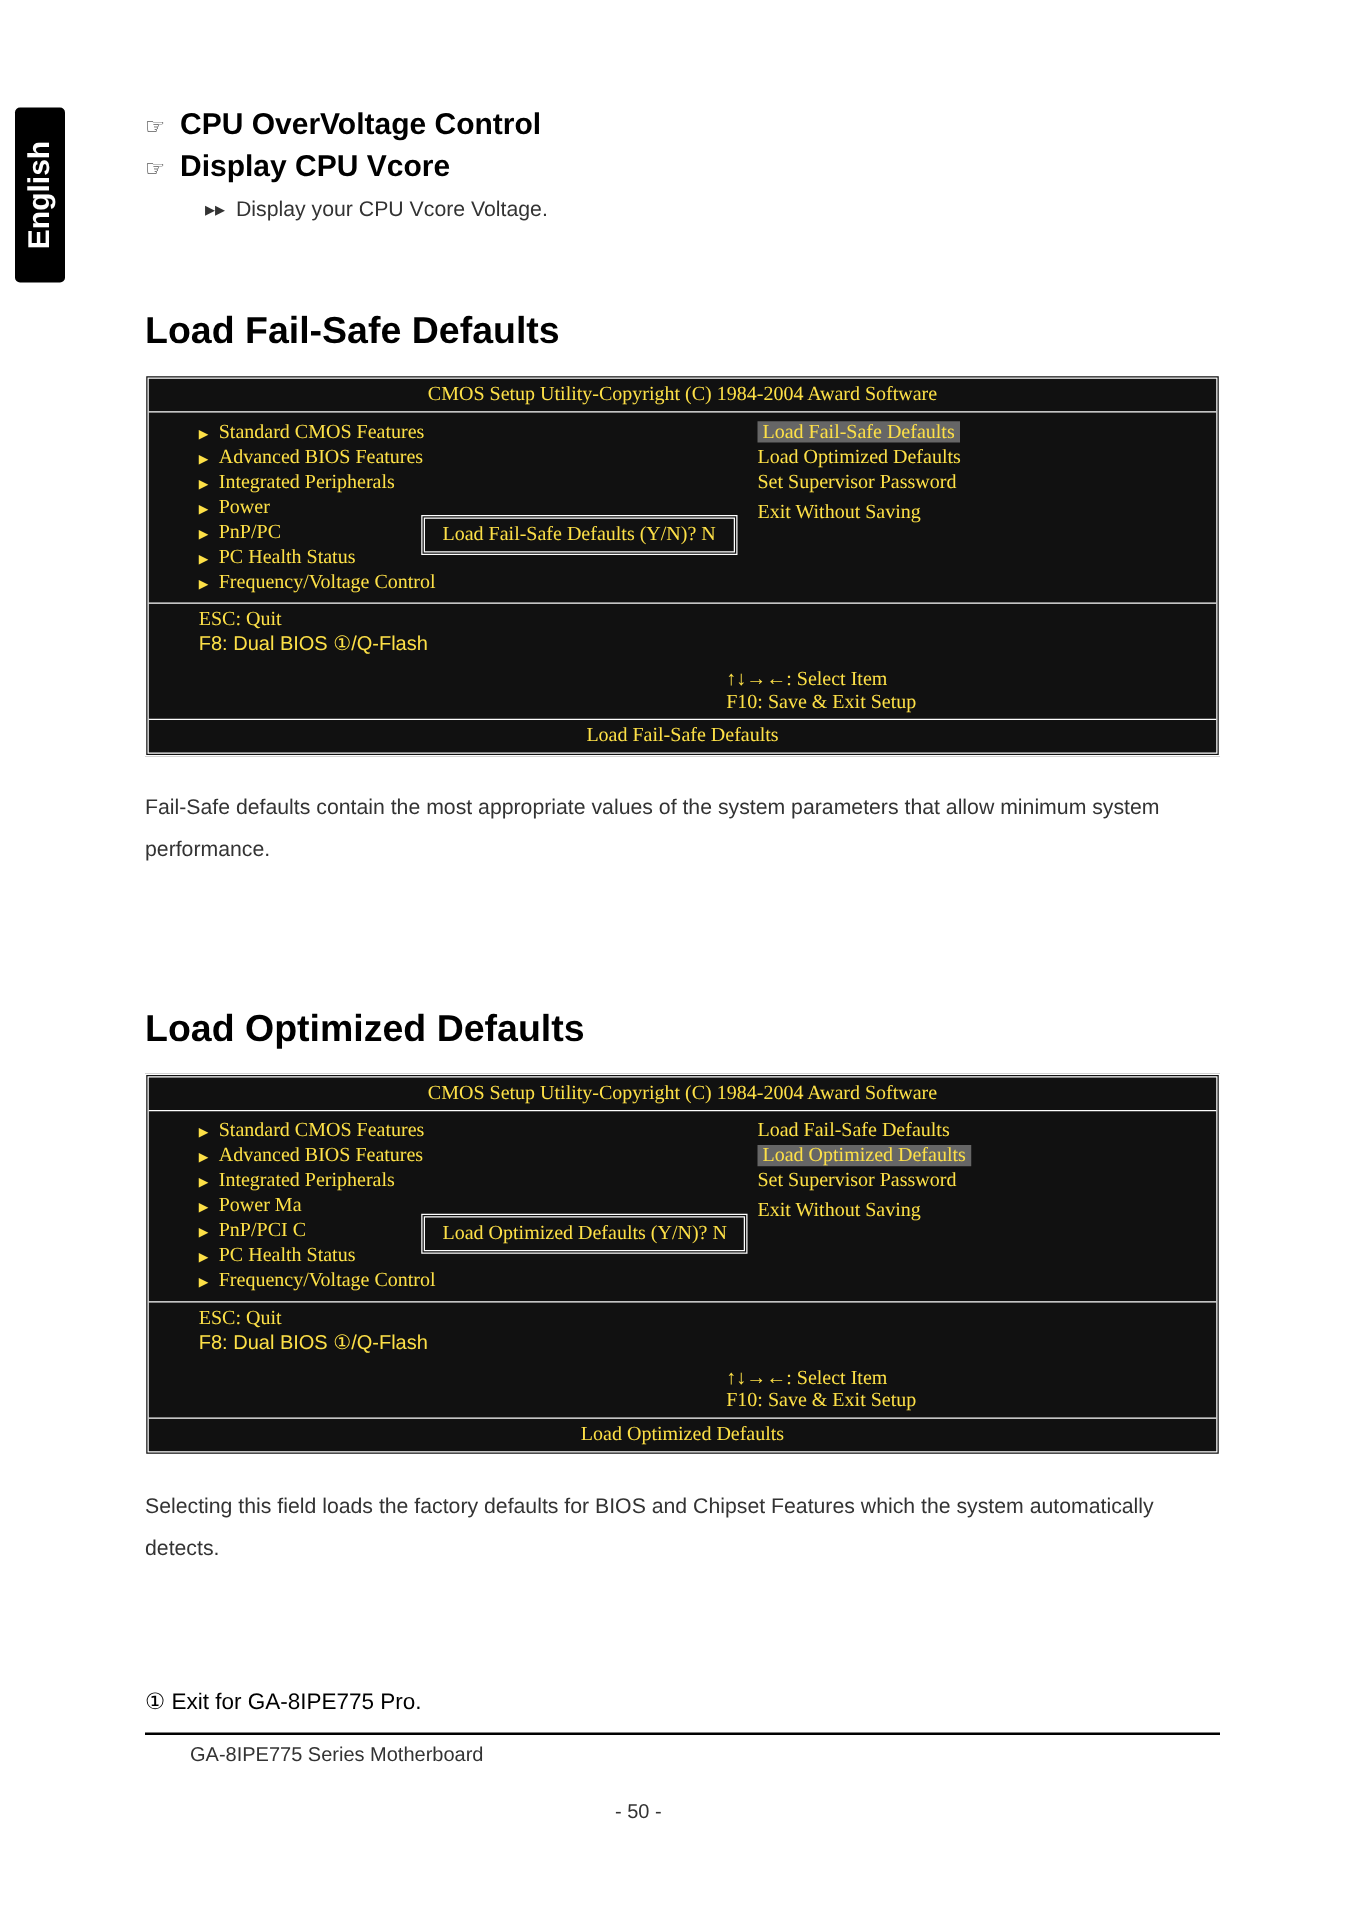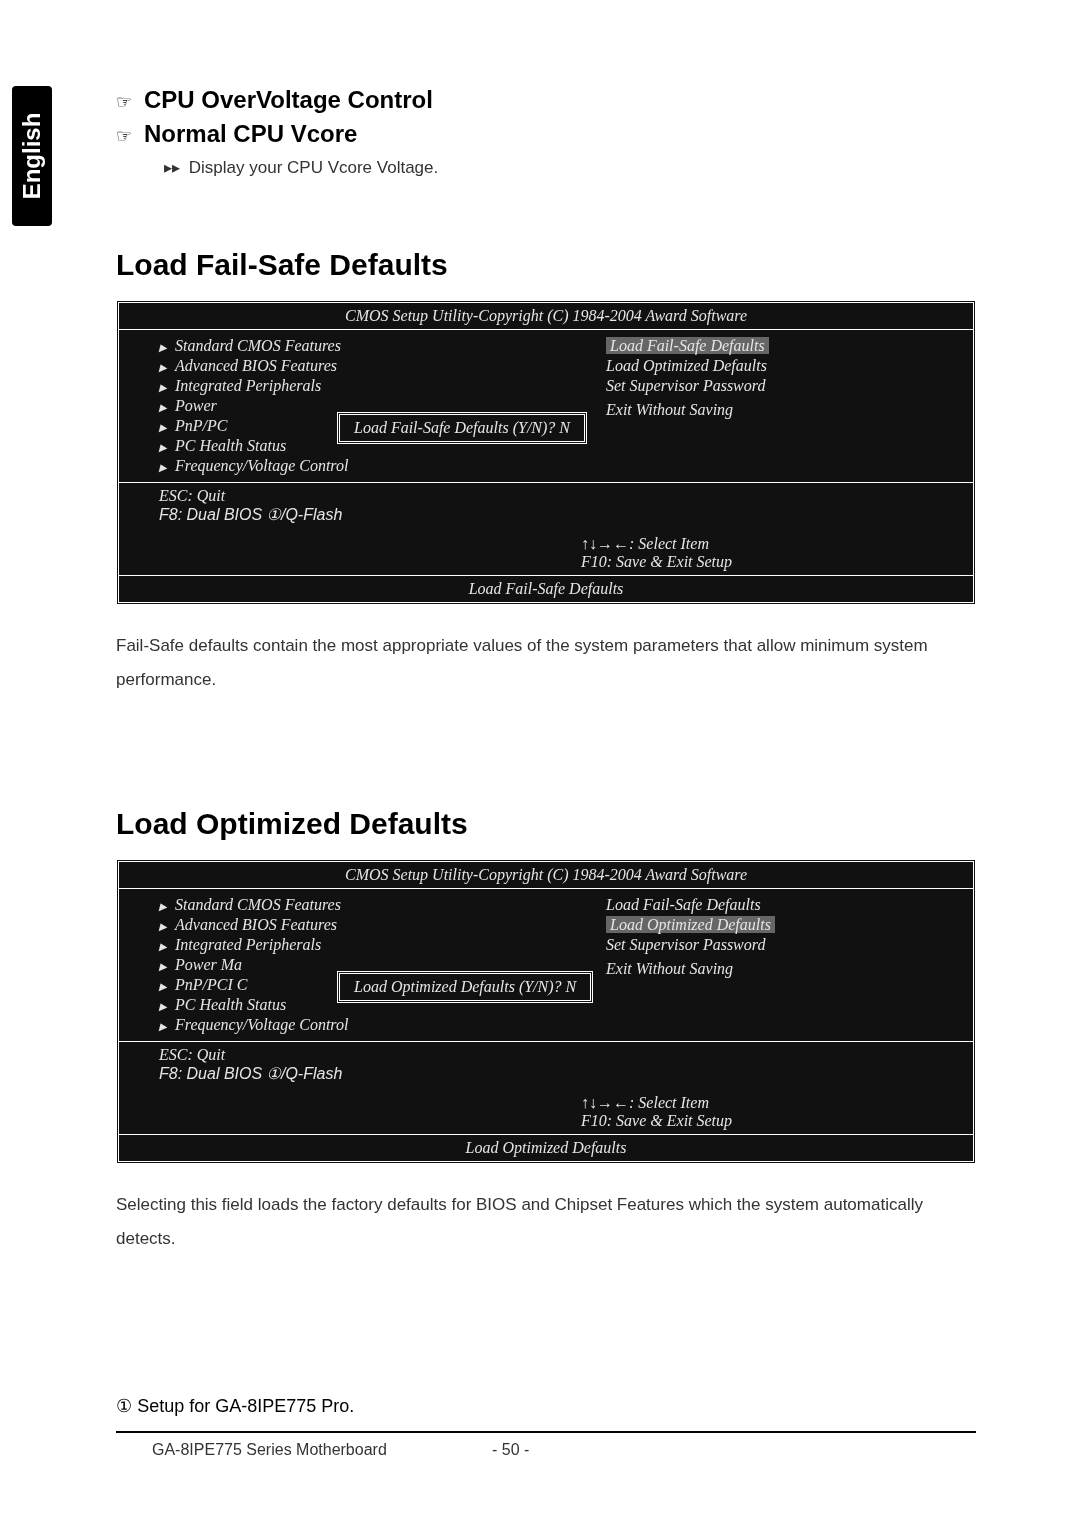--- a/index.html
+++ b/index.html
@@ -64,26 +64,25 @@
   }
   .heading {
     font-weight: bold;
     font-size: 30px;
     margin-top: 70px;
     margin-bottom: 18px;
   }
   .bios-box {
     border: 3px double #fff;
     background: #111;
-    color: #e5e5e5;
+    color: #fde047;
     font-family: "Times New Roman", serif;
     font-size: 16px;
     position: relative;
     padding-bottom: 0;
-    font-style: italic;
   }
   .bios-title {
     text-align: center;
     padding: 4px 0;
     border-bottom: 1px solid #fff;
   }
   .bios-cols {
     display: flex;
     padding: 6px 0;
     border-bottom: 1px solid #fff;
@@ -138,40 +137,40 @@
     border: none;
     border-top: 2px solid #000;
     margin-bottom: 8px;
   }
   .foot-row {
     display: flex;
     font-size: 16px;
     color: #333;
   }
   .foot-row .left { width: 340px; margin-left: 36px; }
-  .foot-row .mid { width: 80px; }
+  .foot-row .mid { width: 80px; margin-top: 45px; }
   .circnum { font-family: Arial; }
 </style>
 </head>
 <body>
 
 <div class="side-tab">
   <span class="side-tab-text">English</span>
 </div>
 
 <div class="content">
 
   <div class="section-line">
     <span class="finger-icon">☞</span>
     <span class="sub-bold">CPU OverVoltage Control</span>
   </div>
 
   <div class="section-line">
     <span class="finger-icon">☞</span>
-    <span class="sub-bold">Normal CPU Vcore</span>
+    <span class="sub-bold">Display CPU Vcore</span>
   </div>
   <div class="desc-line">
     <span class="desc-arrow">▸▸</span>
     <span>Display your CPU Vcore Voltage.</span>
   </div>
 
   <div class="heading">Load Fail-Safe Defaults</div>
 
   <div class="bios-box">
     <div class="bios-title">CMOS Setup Utility-Copyright (C) 1984-2004 Award Software</div>
@@ -245,19 +244,19 @@
       </div>
     </div>
     <div class="bios-footer">Load Optimized Defaults</div>
   </div>
 
   <div class="below-text">Selecting this field loads the factory defaults for BIOS and Chipset Features which the system automatically detects.</div>
 
 </div>
 
 <div class="footnote">
-  <div class="foot-line circnum">① Setup for GA-8IPE775 Pro.</div>
+  <div class="foot-line circnum">① Exit for GA-8IPE775 Pro.</div>
   <hr class="foot-hr">
   <div class="foot-row">
     <span class="left">GA-8IPE775 Series Motherboard</span>
     <span class="mid">- 50 -</span>
   </div>
 </div>
 
 </body></html>

